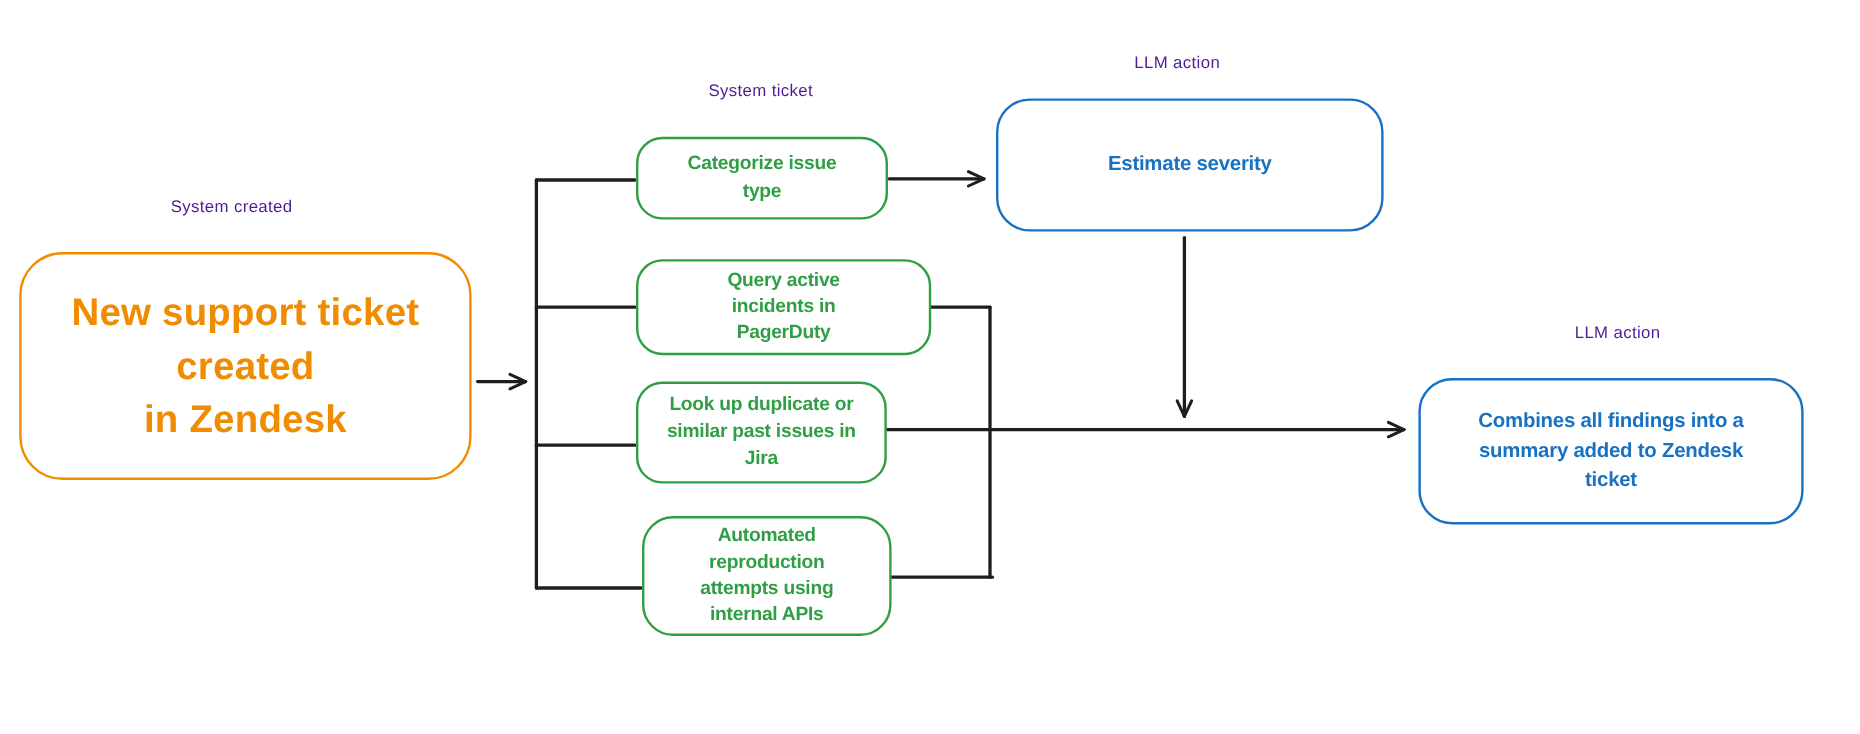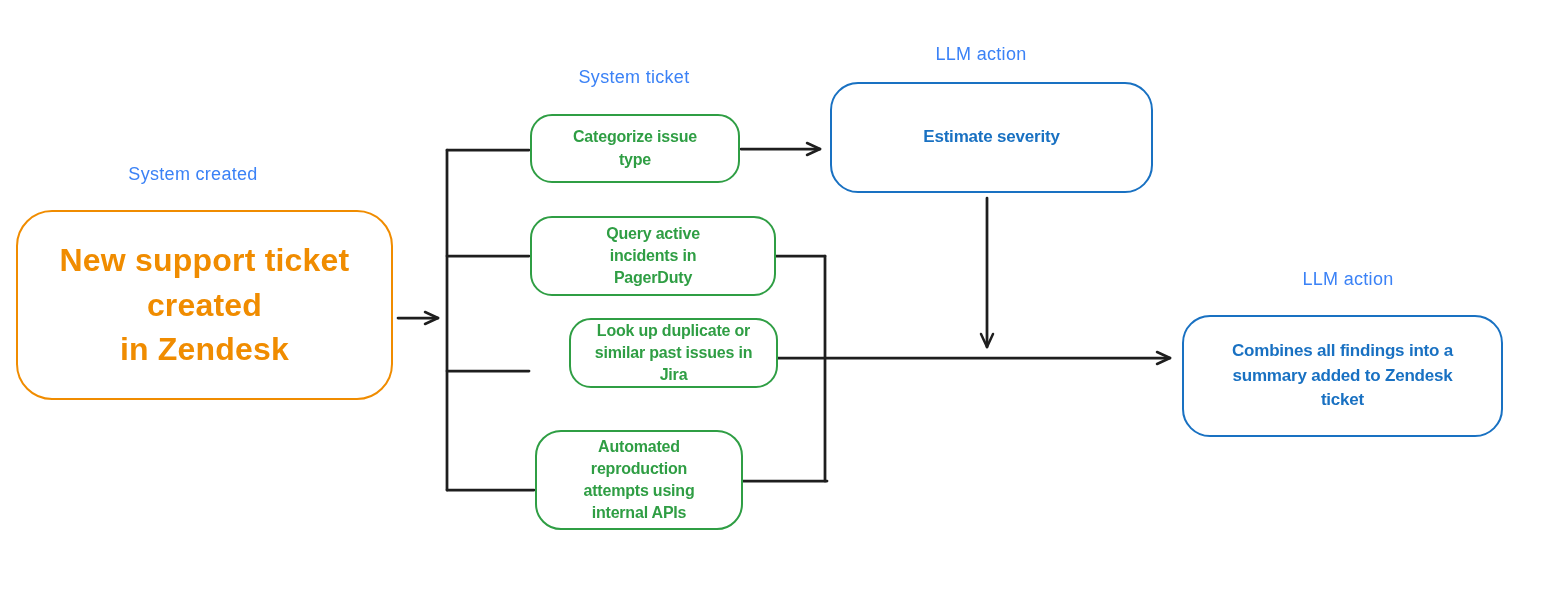--- a/index.html
+++ b/index.html
@@ -57,22 +57,22 @@
     color: #1971c2;
     font-size: 17px;
     line-height: 1.45;
     border-radius: 28px;
     font-weight: bold;
     letter-spacing: -0.2px;
   }
   .lane-label {
     position: absolute;
     transform: translateX(-50%);
-    font-size: 18px;
-    color: #3b82f6;
+    font-size: 14px;
+    color: #4c1d95;
     text-align: center;
     white-space: nowrap;
     font-weight: normal;
     letter-spacing: 0.3px;
   }
 </style>
 </head>
 <body>
 
 <div class="canvas">
@@ -110,21 +110,21 @@
   <div class="node node-orange" style="left:16px; top:210px; width:377px; height:190px; padding:0 12px;">New support ticket created
 in Zendesk</div>
 
   <div class="node node-green" style="left:530px; top:114px; width:210px; height:69px; padding:0 8px;">Categorize issue
 type</div>
 
   <div class="node node-green" style="left:530px; top:216px; width:246px; height:80px; padding:0 8px;">Query active
 incidents in
 PagerDuty</div>
 
-  <div class="node node-green" style="left:530px; top:318px; width:209px; height:70px; padding:0 6px;margin-left:39px;">Look up duplicate or
+  <div class="node node-green" style="left:530px; top:318px; width:209px; height:85px; padding:0 6px;">Look up duplicate or
 similar past issues in
 Jira</div>
 
   <div class="node node-green" style="left:535px; top:430px; width:208px; height:100px; padding:16px 8px; border-radius:26px;">Automated
 reproduction
 attempts using
 internal APIs</div>
 
   <div class="node node-blue" style="left:830px; top:82px; width:323px; height:111px; padding:0 14px;">Estimate severity</div>
 

